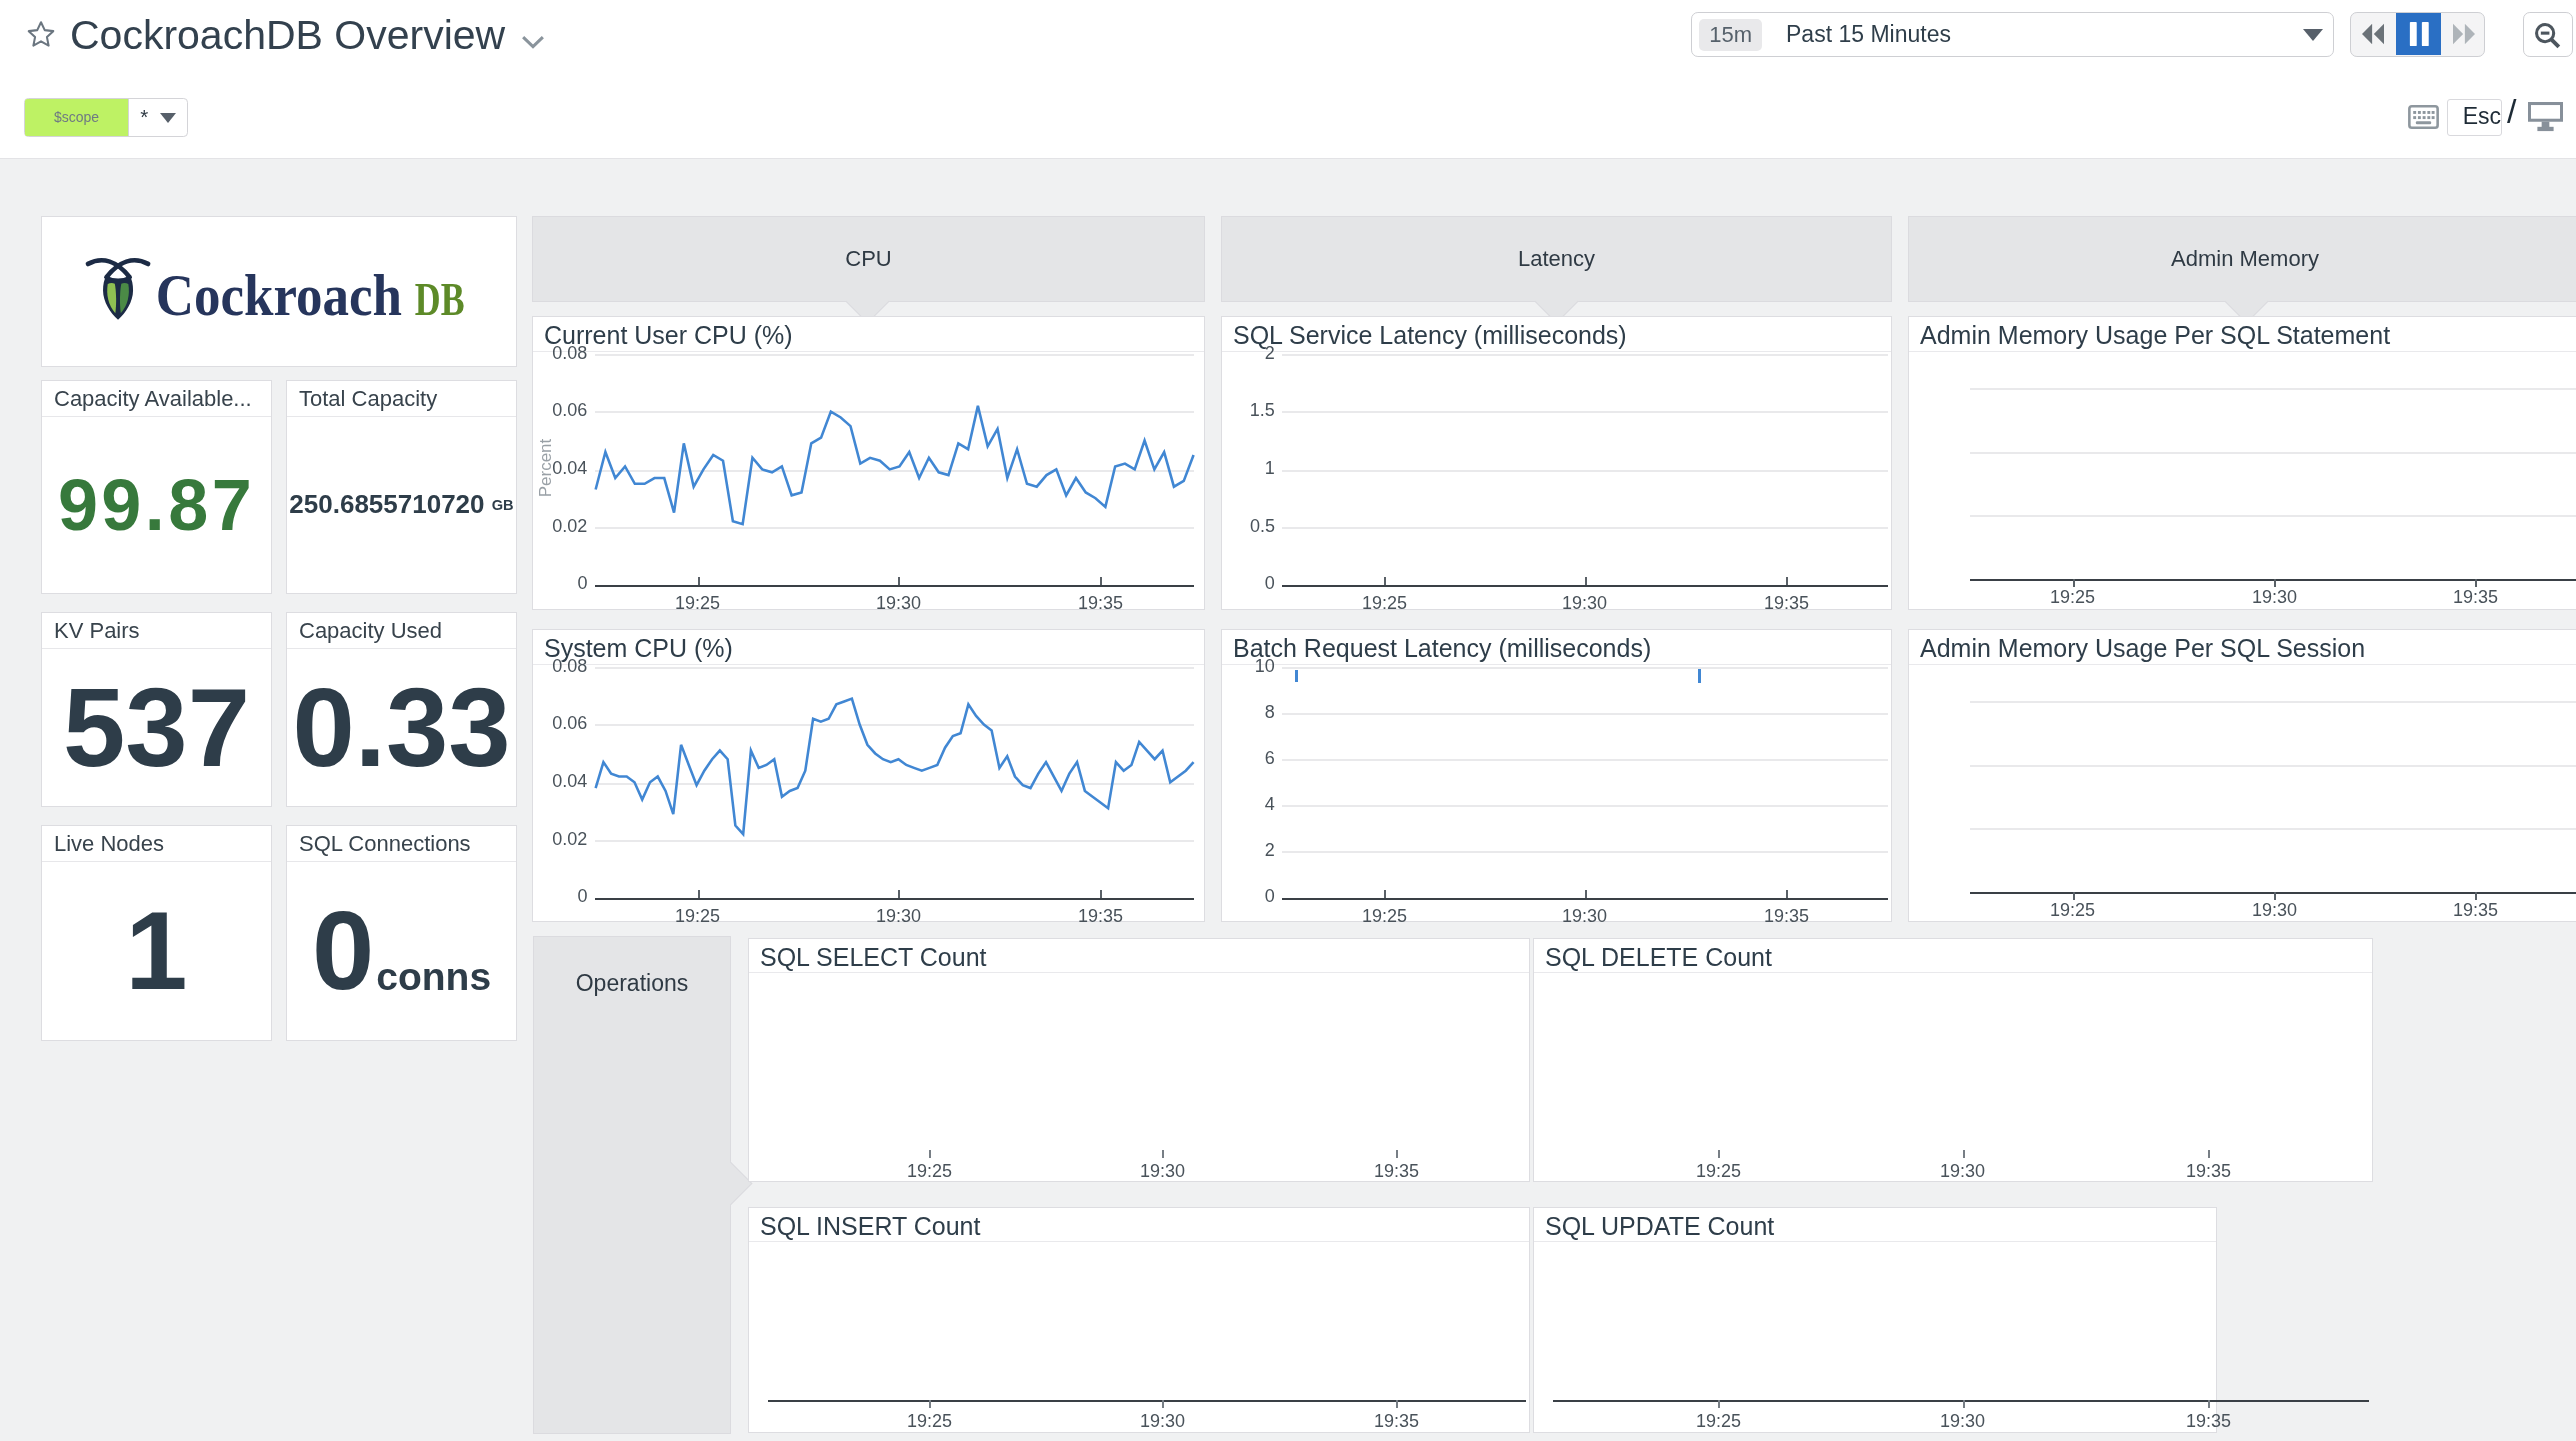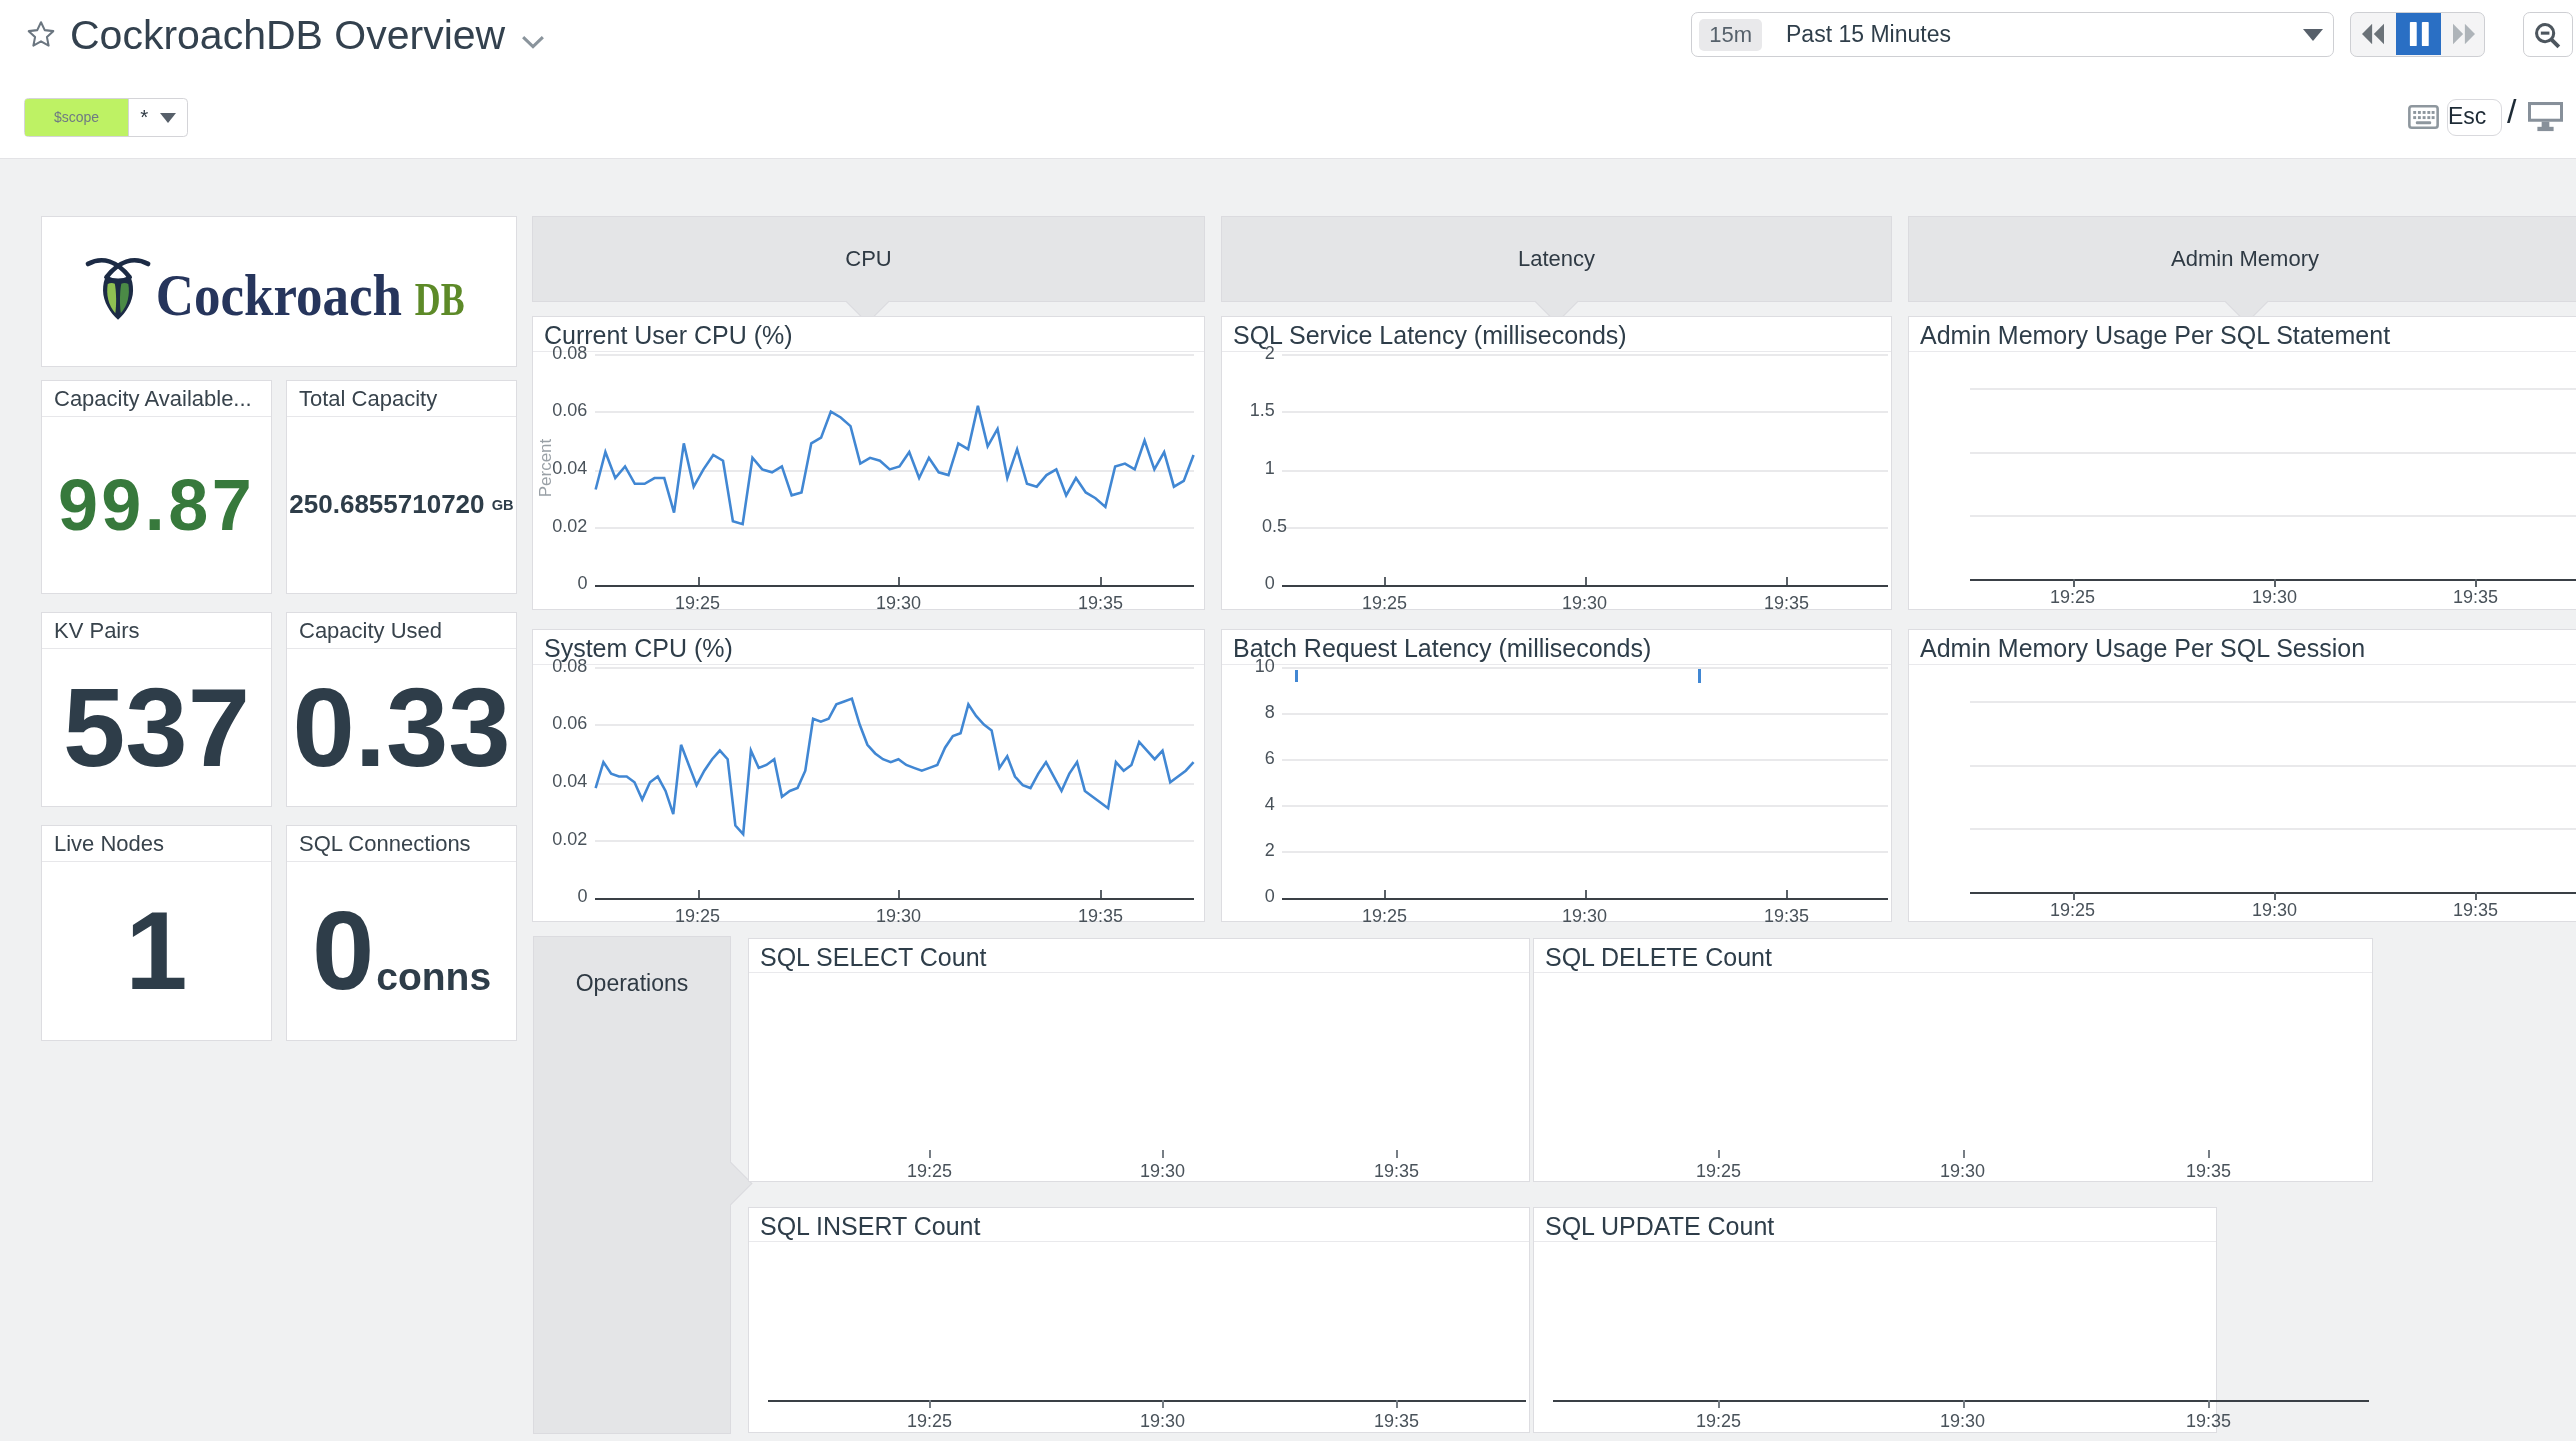--- a/index.html
+++ b/index.html
@@ -88,21 +88,21 @@
       <rect x="22.5" y="7" width="3.4" height="3.4"></rect>
       <rect x="27.5" y="7" width="3.4" height="3.4"></rect>
       <rect x="6" y="13" width="3.4" height="3.4"></rect>
       <rect x="11.5" y="13" width="3.4" height="3.4"></rect>
       <rect x="17" y="13" width="3.4" height="3.4"></rect>
       <rect x="22.5" y="13" width="3.4" height="3.4"></rect>
       <rect x="27.5" y="13" width="3.4" height="3.4"></rect>
       <rect x="9" y="19" width="18" height="3.4" rx="1.5"></rect>
     </g>
   </svg>
-<div class="abs" style="left:2447px;top:99px;width:55px;height:37px;border:1.7px solid #d9d9dd;border-radius:9px;background:#fff;font-size:23px;color:#1e2b36;text-align:left;line-height:33px">Esc</div>
+<div class="abs" style="left:2447px;top:99px;width:55px;height:37px;border:1.7px solid #d9d9dd;border-radius:3px;background:#fff;font-size:23px;color:#1e2b36;text-align:right;line-height:33px">Esc</div>
 <div class="abs" style="left:2507px;top:92px;font-size:34px;color:#1e2b36">/</div>
 <svg class="abs" style="left:2528px;top:102px" width="35" height="30" viewBox="0 0 41 35">
     <g fill="#87909a">
       <path d="M0 0h41v23H0z" fill="#87909a"></path>
       <rect x="3.5" y="3.5" width="34" height="16" fill="#fff"></rect>
       <rect x="16" y="23" width="9" height="7"></rect>
       <rect x="11" y="29" width="19" height="5"></rect>
     </g>
   </svg>
 
@@ -219,21 +219,21 @@
 <div class="box" style="left:1221px;top:316px;width:671px;height:294px">
   <div class="ctitle">SQL Service Latency (milliseconds)</div>
     <div class="cline"></div>
   <div class="grid" style="left:60px;width:606px;top:37px"></div>
 <div class="ylab" style="left:1.7px;top:26px">2</div>
 <div class="grid" style="left:60px;width:606px;top:94px"></div>
 <div class="ylab" style="left:1.7px;top:83px">1.5</div>
 <div class="grid" style="left:60px;width:606px;top:153px"></div>
 <div class="ylab" style="left:1.7px;top:141px">1</div>
 <div class="grid" style="left:60px;width:606px;top:210px"></div>
-<div class="ylab" style="left:14px;top:199px">0.5</div>
+<div class="ylab" style="left:2px;top:199px">0.5</div>
 <div class="axis" style="left:60px;width:606px;top:268px"></div>
 <div class="ylab" style="left:1.7px;top:256px">0</div>
 <div class="tick" style="left:162px;top:260px"></div>
 <div class="xlab" style="left:128px;top:276px">19:25</div>
 <div class="tick" style="left:363px;top:260px"></div>
 <div class="xlab" style="left:328px;top:276px">19:30</div>
 <div class="tick" style="left:564px;top:260px"></div>
 <div class="xlab" style="left:530px;top:276px">19:35</div>
 
 </div>

